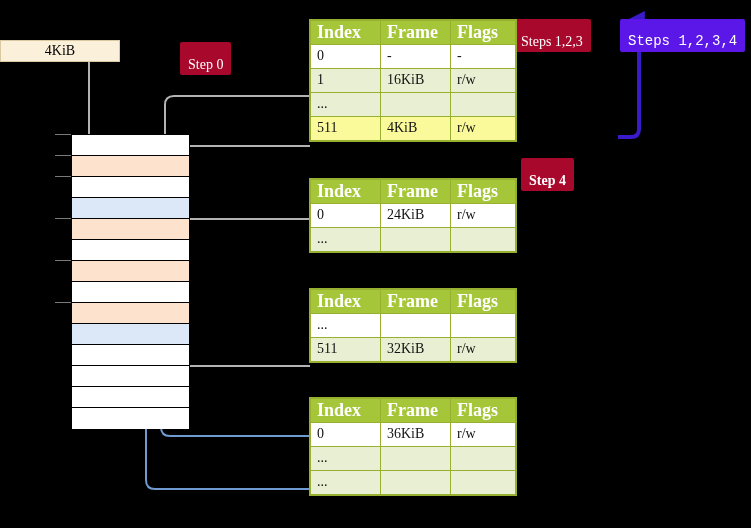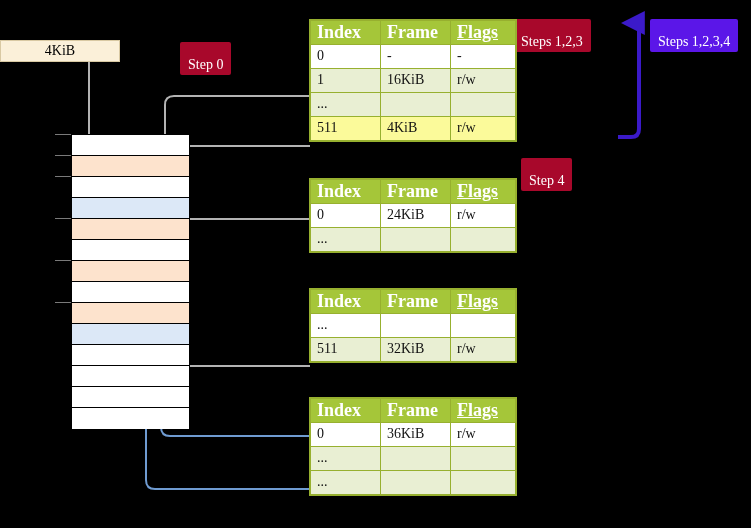--- a/index.html
+++ b/index.html
@@ -18,23 +18,23 @@
     color:#ffffff;
     padding:15px 8px 3px 8px;
     line-height:15px;
     white-space:nowrap;
     border-radius:2px;
   }
   .badge.red{background:#a8082b;}
   .badge.blue{background:#5b16e8;}
 
   #badge-steps123{left:513px;top:19px;}
-  #badge-steps1234{left:650px;top:19px;}
+  #badge-steps1234{left:620px;top:19px;font-family:Liberation Mono, monospace;}
   #badge-step0{left:180px;top:42px;}
-  #badge-step4{left:521px;top:158px;}
+  #badge-step4{left:521px;top:158px;font-weight:bold;}
 
   
   .kib-box{
     position:absolute;left:0px;top:40px;width:120px;height:22px;
     background:#fbf0d9;
     border:1px solid #d9c9a3;
     box-sizing:border-box;
     display:flex;align-items:center;justify-content:center;
     font-size:14px;
   }
@@ -80,21 +80,21 @@
     border:1px solid #97b02f;
     padding:2px 6px 3px 6px;
     height:18px;
     line-height:18px;
     color:#111;
   }
   table.ptable tr.alt td{background:#e9efd3;}
   table.ptable td.hl{background:#fbfa9a;}
   .col-index{width:57px;}
   .col-frame{width:57px;margin-left:36px;}
-  .col-flags{width:52px;text-decoration:underline;}
+  .col-flags{width:52px;}
 
   #ptable-0{left:310px;top:20px;}
   #ptable-1{left:310px;top:179px;}
   #ptable-2{left:310px;top:289px;}
   #ptable-3{left:310px;top:398px;}
 
   
   svg.wires{position:absolute;left:0;top:0;width:751px;height:528px;overflow:visible;}
 </style>
 </head>

